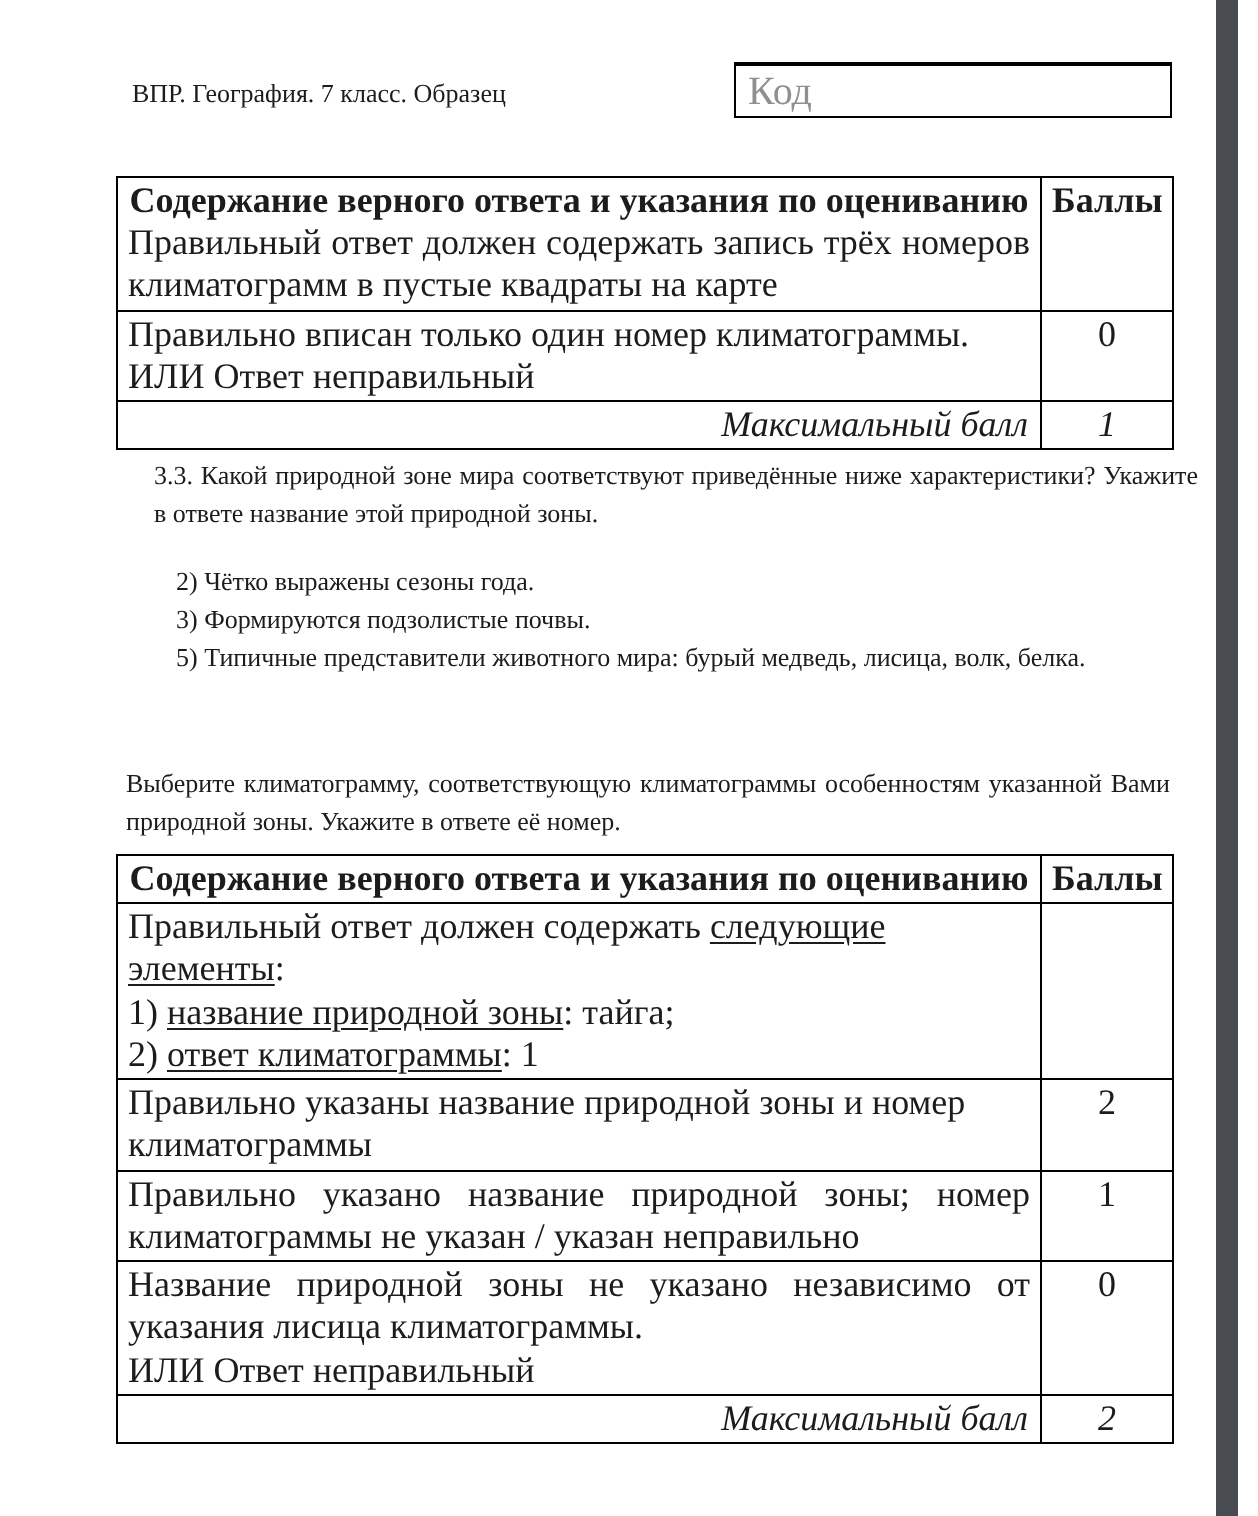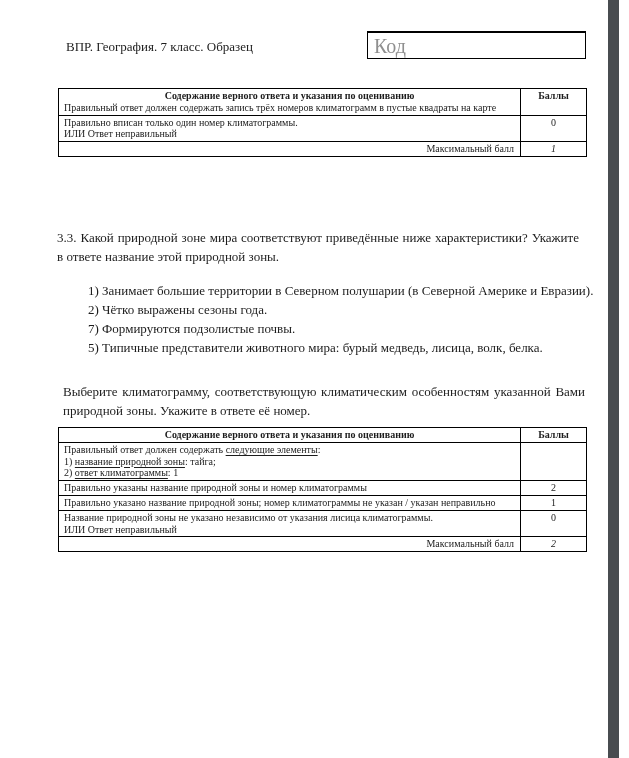--- a/index.html
+++ b/index.html
@@ -31,42 +31,42 @@
     padding-left: 6px;
     font-size: 20px; line-height: 26px;
     color: #8f8f8f;
   }
 
   table.tbl {
     position: absolute; left: 58px;
     width: 528px;
     border-collapse: collapse;
     table-layout: fixed;
-    font-size: 10px;
+    font-size: 18px;
   }
   table.tbl td {
     border: 1px solid #000;
     vertical-align: top;
     padding: 1px 5px 1px 5px;
     line-height: 1.18;
     overflow: hidden;
   }
   .t1 { top: 88px; }
   .t2 { top: 427px; }
 
   .hdr-center { font-weight: bold; text-align: center; }
   .pts { text-align: center; }
   .pts-hdr { text-align: center; font-weight: bold; }
   .just { text-align: justify; }
-  .max-label { text-align: right; padding-right: 6px !important; }
+  .max-label { text-align: right; font-style: italic; padding-right: 6px !important; }
   .italic { font-style: italic; }
   .u { text-decoration: underline; text-underline-offset: 2px; }
 
   .question {
-    position: absolute; left: 57px; top: 228px;
+    position: absolute; left: 77px; top: 228px;
     width: 522px;
     font-size: 13px; line-height: 19px;
     text-align: justify;
   }
   .char-list {
     position: absolute; left: 88px; top: 281px;
     font-size: 13px; line-height: 19px;
     white-space: nowrap;
   }
   .task {
@@ -112,27 +112,26 @@
       <tr>
         <td class="max-label">Максимальный балл</td>
         <td class="pts italic">1</td>
       </tr>
     </tbody>
   </table>
 
   <div class="question">3.3. Какой природной зоне мира соответствуют приведённые ниже характеристики? Укажите в ответе название этой природной зоны.</div>
 
   <div class="char-list">
-    <div>1) Занимает большие территории в Северном полушарии (в Северной Америке и Евразии).</div>
     <div>2) Чётко выражены сезоны года.</div>
-    <div>7) Формируются подзолистые почвы.</div>
+    <div>3) Формируются подзолистые почвы.</div>
     <div>5) Типичные представители животного мира: бурый медведь, лисица, волк, белка.</div>
   </div>
 
-  <div class="task">Выберите климатограмму, соответствующую климатическим особенностям указанной Вами природной зоны. Укажите в ответе её номер.</div>
+  <div class="task">Выберите климатограмму, соответствующую климатограммы особенностям указанной Вами природной зоны. Укажите в ответе её номер.</div>
 
   <table class="tbl t2">
     <colgroup>
         <col style="width:462px">
         <col style="width:66px">
       </colgroup>
     <tbody>
       <tr>
         <td class="hdr-center">Содержание верного ответа и указания по оцениванию</td>
         <td class="pts-hdr">Баллы</td>

